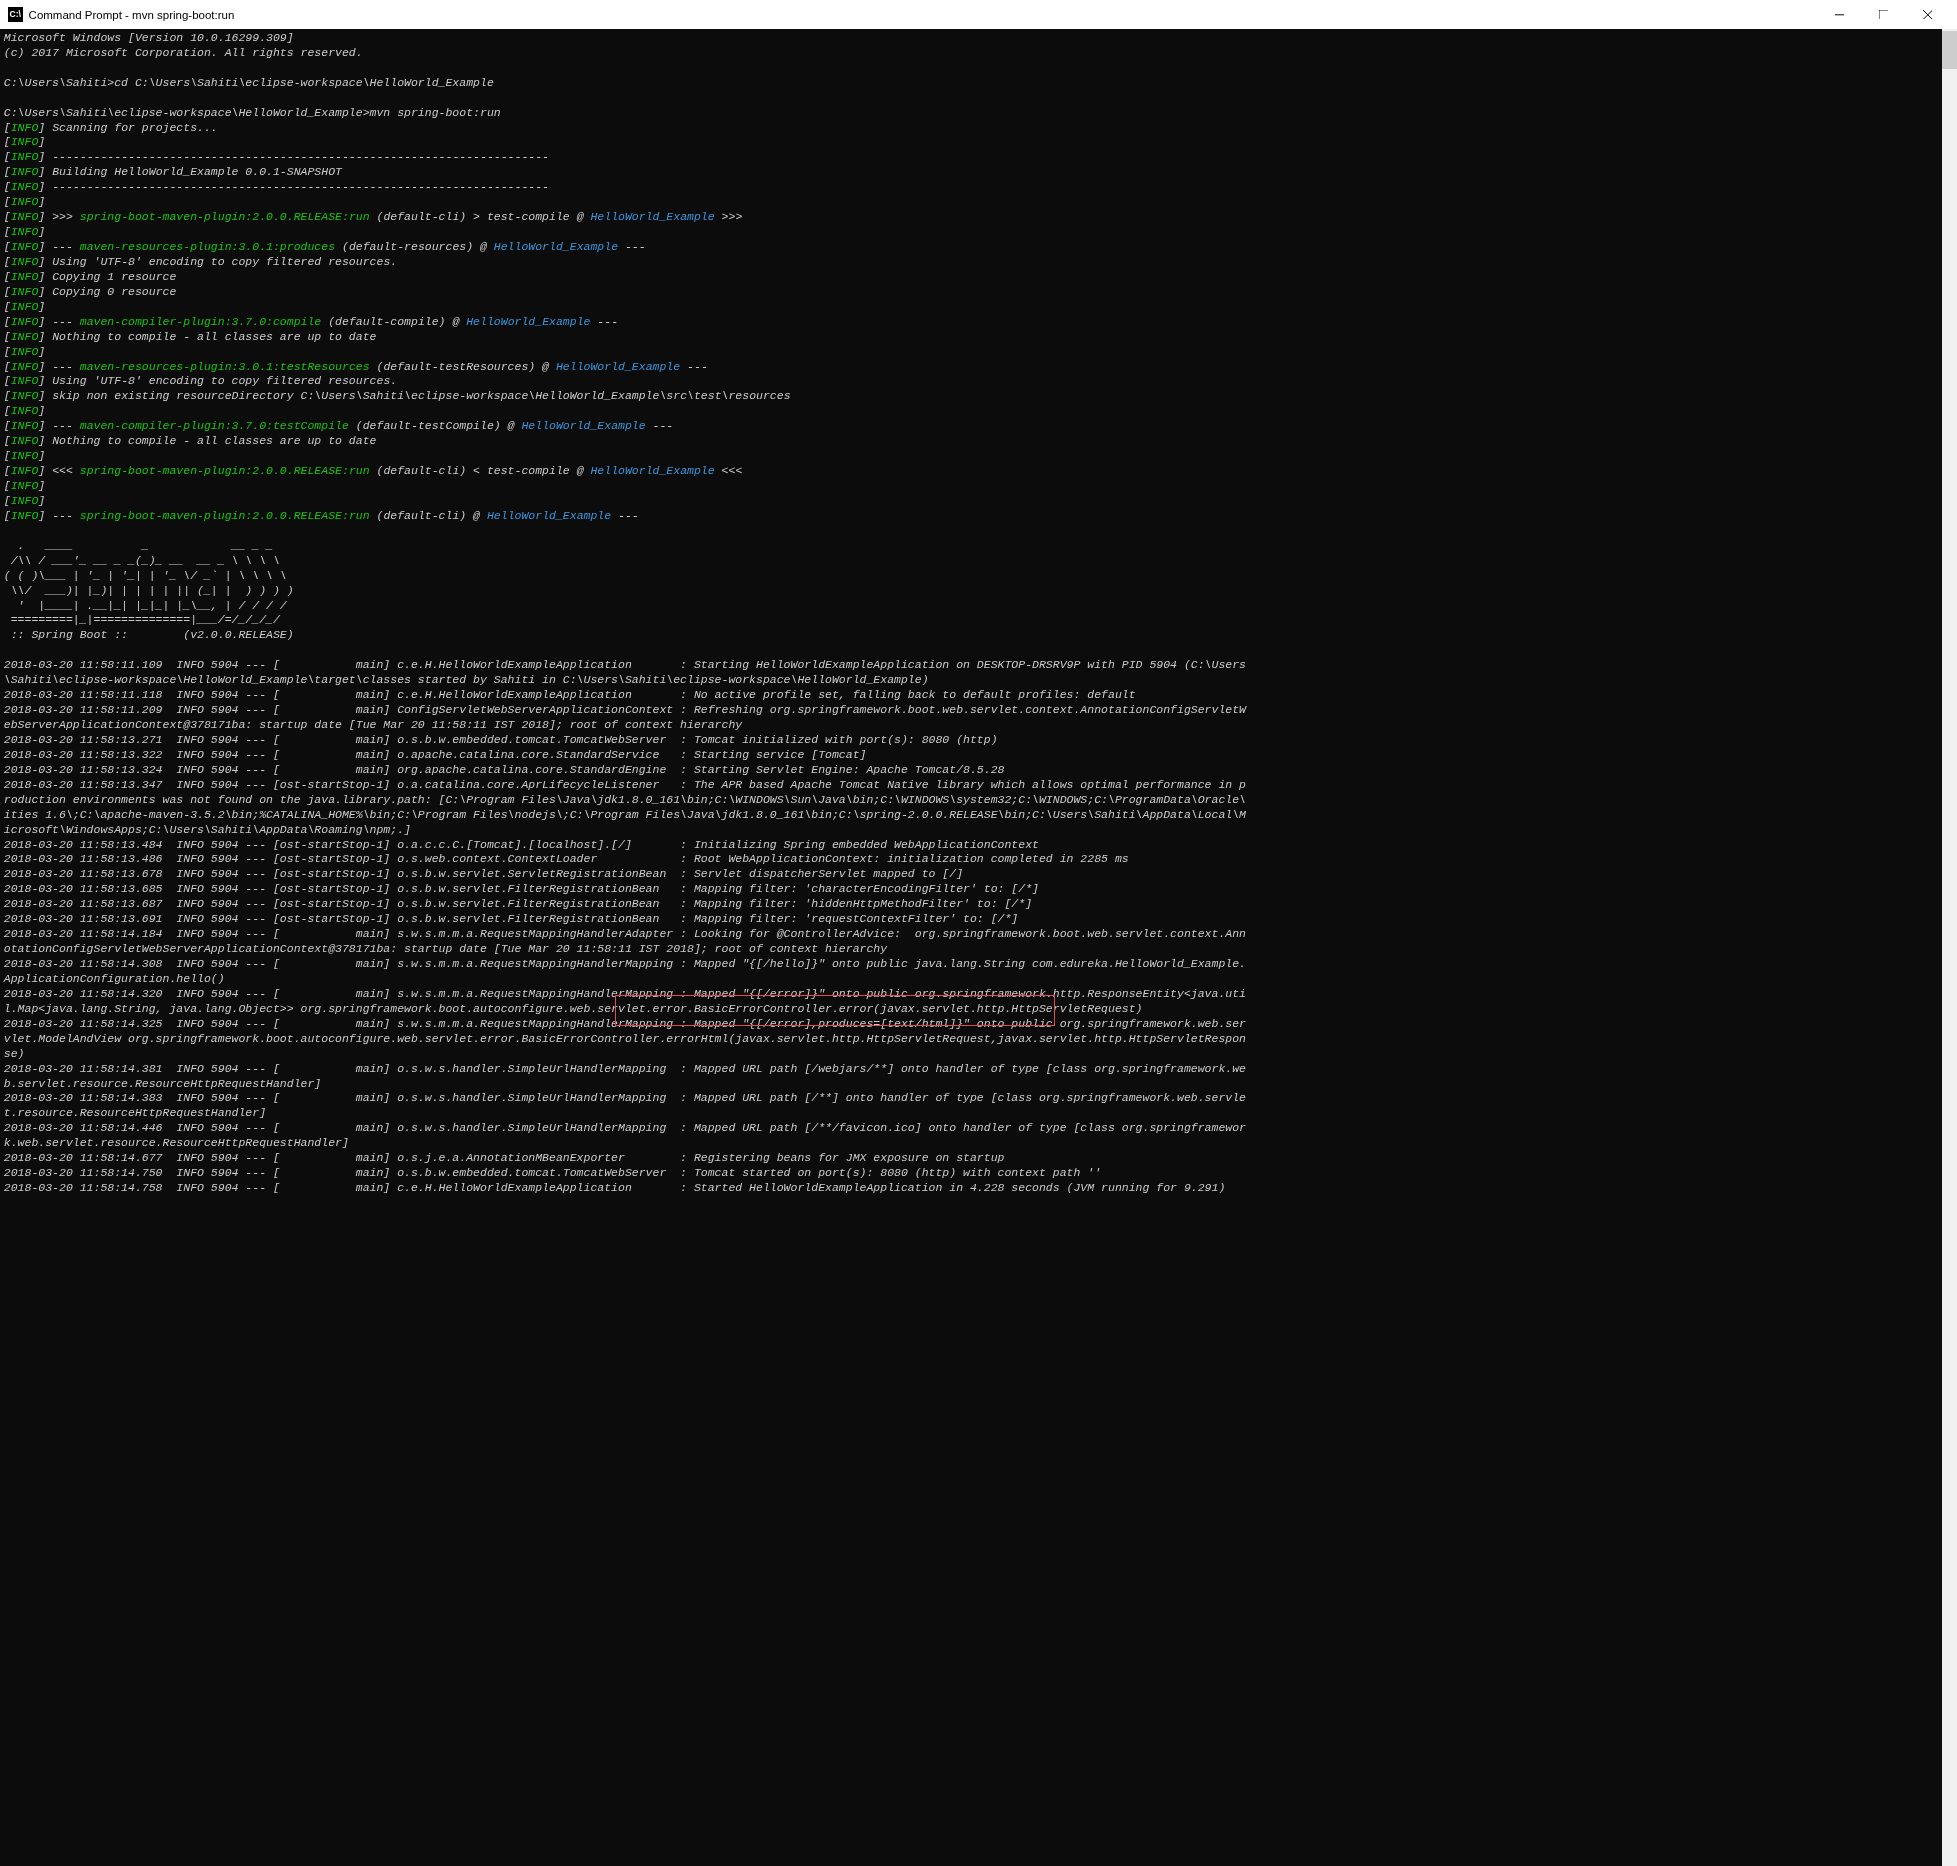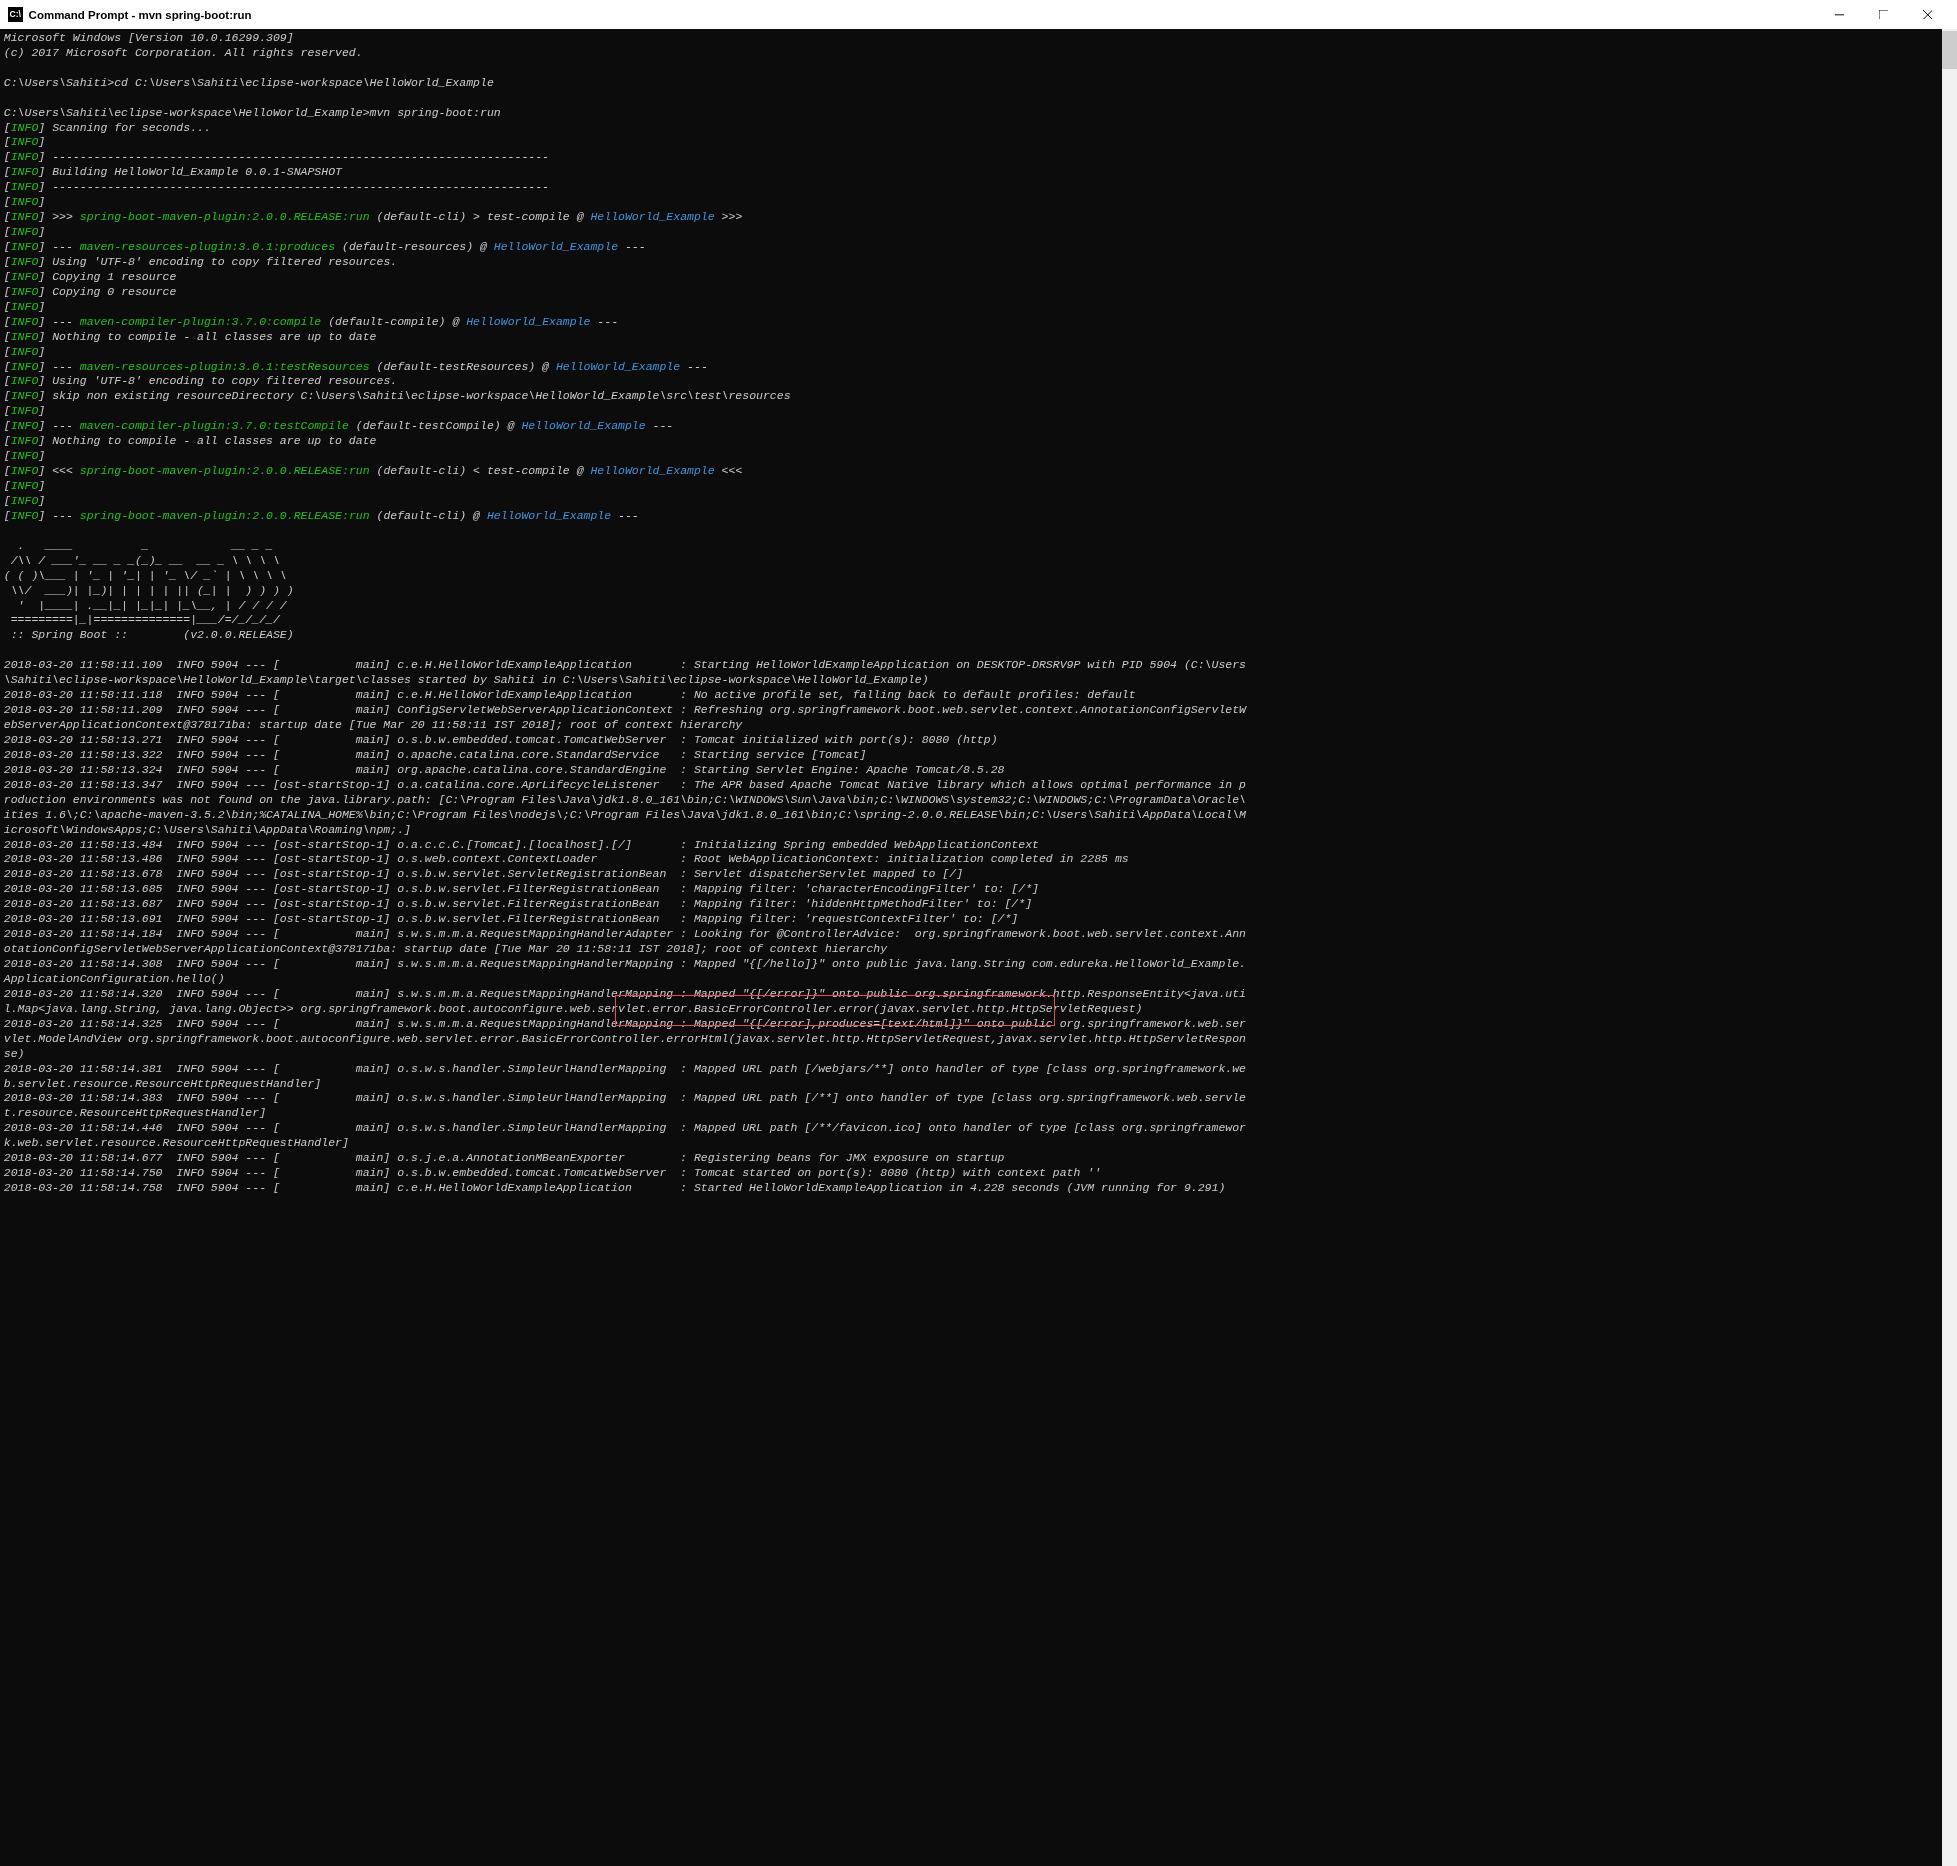--- a/index.html
+++ b/index.html
@@ -1,19 +1,19 @@
 <!DOCTYPE html>
 <html><head>
 <meta charset="utf-8">
 <style>
 * { margin:0; padding:0; box-sizing:border-box; }
 body { background:#0c0c0c; font-family:Consolas,'Courier New',monospace; font-size:11.5px; color:#ccc; overflow:hidden; }
 .titlebar { background:#fff; height:29px; display:flex; align-items:center; padding:0 7.6px; color:#000; font-family:'Segoe UI',Arial,sans-serif; font-size:11.5px; }
 .titlebar .icon { width:15.3px; height:15.3px; background:#000; color:#fff; font-size:8.6px; display:flex; align-items:center; justify-content:center; margin-right:5.7px; font-weight:bold; }
-.titlebar .title { flex:1;font-weight:bold; }
+.titlebar .title { flex:1; }
 .titlebar .btn { width:44px; height:29px; display:flex; align-items:center; justify-content:center; color:#000; }
 .titlebar .btn svg { width:9.6px; height:9.6px; }
 .console { background:#0c0c0c; padding:1.9px 3.8px; height:calc(100% - 29px); position:relative;font-style:italic; }
 .line { white-space:pre; line-height:1.3; font-size:11.5px; }
 .white { color:#ccc; }
 .info { color:#16c60c; }
 .plugin { color:#16c60c; }
 .project { color:#3a96dd; }
 .highlight-box { position:absolute; border:1.9px solid #e74856; pointer-events:none; }
 .scroll { position:absolute; right:0; top:29px; width:15.3px; background:#f0f0f0; bottom:0; }
@@ -46,21 +46,21 @@
 <div class="console">
   <div id="header-block">
       <div class="line white">Microsoft Windows [Version 10.0.16299.309]</div>
       <div class="line white">(c) 2017 Microsoft Corporation. All rights reserved.</div>
       <div class="line white">&nbsp;</div>
       <div class="line white">C:\Users\Sahiti&gt;cd C:\Users\Sahiti\eclipse-workspace\HelloWorld_Example</div>
       <div class="line white">&nbsp;</div>
       <div class="line white">C:\Users\Sahiti\eclipse-workspace\HelloWorld_Example&gt;mvn spring-boot:run</div>
     </div>
   <div id="info-block">
-      <div class="line">[<span class="info">INFO</span>] <span class="white">Scanning for seconds...</span></div>
+      <div class="line">[<span class="info">INFO</span>] <span class="white">Scanning for projects...</span></div>
       <div class="line">[<span class="info">INFO</span>] </div>
       <div class="line">[<span class="info">INFO</span>] <span class="white">------------------------------------------------------------------------</span></div>
       <div class="line">[<span class="info">INFO</span>] <span class="white">Building HelloWorld_Example 0.0.1-SNAPSHOT</span></div>
       <div class="line">[<span class="info">INFO</span>] <span class="white">------------------------------------------------------------------------</span></div>
       <div class="line">[<span class="info">INFO</span>] </div>
       <div class="line">[<span class="info">INFO</span>] <span class="white">&gt;&gt;&gt; </span><span class="plugin">spring-boot-maven-plugin:2.0.0.RELEASE:run</span><span class="white"> (default-cli) &gt; test-compile @ </span><span class="project">HelloWorld_Example</span><span class="white"> &gt;&gt;&gt;</span></div>
       <div class="line">[<span class="info">INFO</span>] </div>
       <div class="line">[<span class="info">INFO</span>] <span class="white">--- </span><span class="plugin">maven-resources-plugin:3.0.1:produces</span><span class="white"> (default-resources) @ </span><span class="project">HelloWorld_Example</span><span class="white"> ---</span></div>
       <div class="line">[<span class="info">INFO</span>] <span class="white">Using 'UTF-8' encoding to copy filtered resources.</span></div>
       <div class="line">[<span class="info">INFO</span>] <span class="white">Copying 1 resource</span></div>

